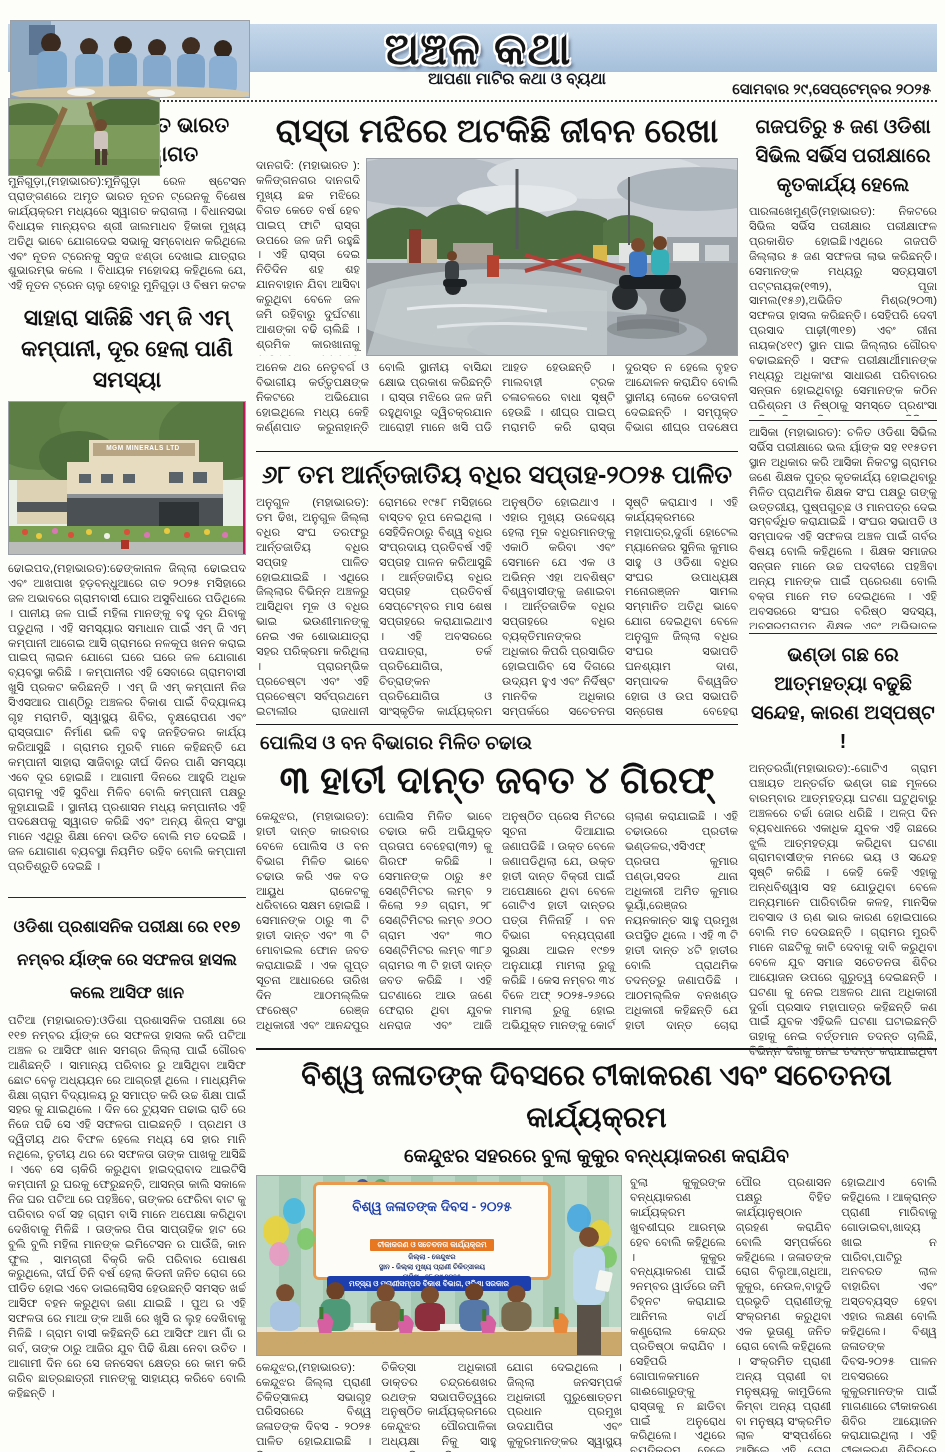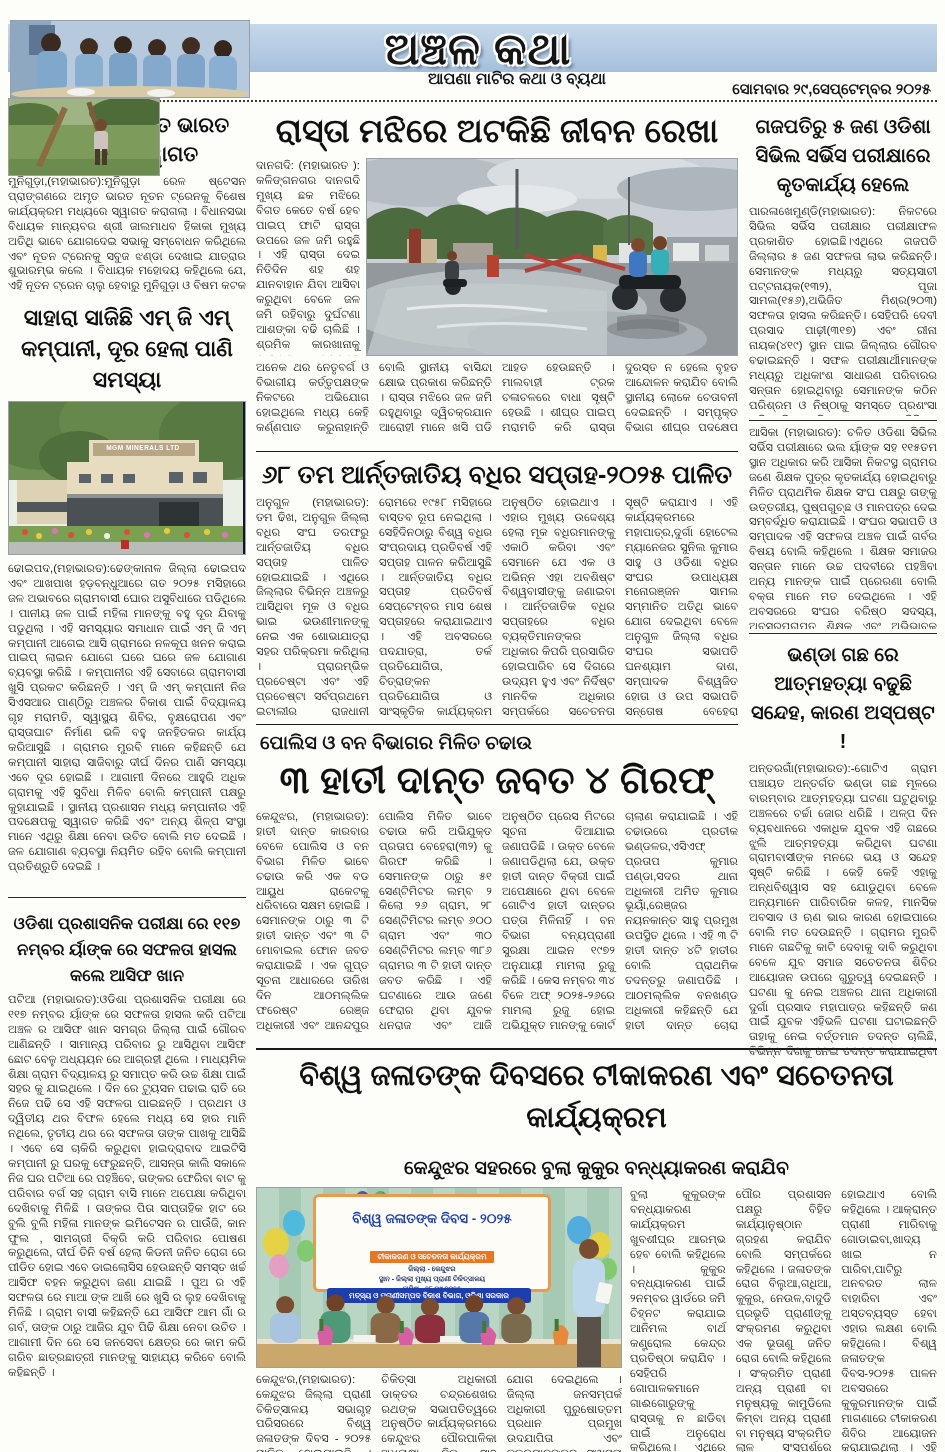--- a/index.html
+++ b/index.html
@@ -28,35 +28,35 @@
   .col-left{width:238px;padding-right:5px;display:flex;flex-direction:column;}
   .main-right{flex:1;display:flex;flex-direction:column;padding-left:5px;}
   .upper{display:flex;height:942px;}
   .col-center{width:482px;padding-right:6px;}
   .col-right{flex:1;padding-left:5px;}
   .bottom-section{flex:1;border-top:2px solid #1a1a1a;padding-top:2px;}
   
   .hl{font-weight:800;text-align:center;color:#101010;margin:0;}
   .hl-left1{font-size:21px;line-height:29px;margin:4px 0 6px;}
   .hl-left2{font-size:22px;line-height:31px;margin:10px 0 6px;}
-  .hl-left3{font-size:16.5px;line-height:26px;margin:8px 0 4px;}
+  .hl-left3{font-size:16.5px;line-height:33px;margin:8px 0 4px;}
   .hl-center-xl{font-size:33px;line-height:46px;margin:2px 0 4px;}
   .hl-deaf{font-size:25px;line-height:34px;margin:4px 0 4px;}
   .kicker{font-size:19px;line-height:25px;font-weight:700;text-align:left;margin:4px 0 0 4px;}
   .hl-elephant{font-size:38px;line-height:50px;margin:0 0 4px;}
   .hl-right{font-size:19.5px;line-height:29px;margin:6px 0 5px;}
-  .hl-banner{font-size:29px;line-height:42px;margin:2px 0 16px;}
+  .hl-banner{font-size:29px;line-height:42px;margin:2px 0 4px;font-family:Liberation Serif, serif;}
   .hl-banner-sub{font-size:19px;line-height:27px;font-weight:700;margin:0 0 6px;}
   .bodytext{font-size:11.4px;line-height:14.9px;text-align:justify;color:#1b1b1b;overflow:hidden;word-break:break-word;}
   .cols-4{column-count:4;column-gap:10px;}
   .cols-3{column-count:3;column-gap:10px;}
   .rule{border-top:1.5px solid #1a1a1a;margin:5px 0;}
   .rule-thin{border-top:1px solid #2a2a2a;margin:4px 0;}
   
-  .photo{position:relative;overflow:hidden;background:#0f172a;border:1px solid #9aa0a6;}
+  .photo{position:relative;overflow:hidden;background:#be185d;border:1px solid #9aa0a6;}
   .photo-mgm{height:152px;margin:4px 0 6px;}
   .lead-row{display:flex;height:198px;margin-bottom:4px;}
   .lead-col{width:104px;padding-right:6px;height:198px;}
   .photo-flood{flex:1;height:196px;}
   .bottom-row{display:flex;height:292px;}
   .bottom-left-stack{width:366px;display:flex;flex-direction:column;}
   .photo-rabies{height:180px;}
   .below-photo{height:108px;margin-top:4px;}
   .bottom-right-text{flex:1;padding-left:8px;height:292px;}
   

